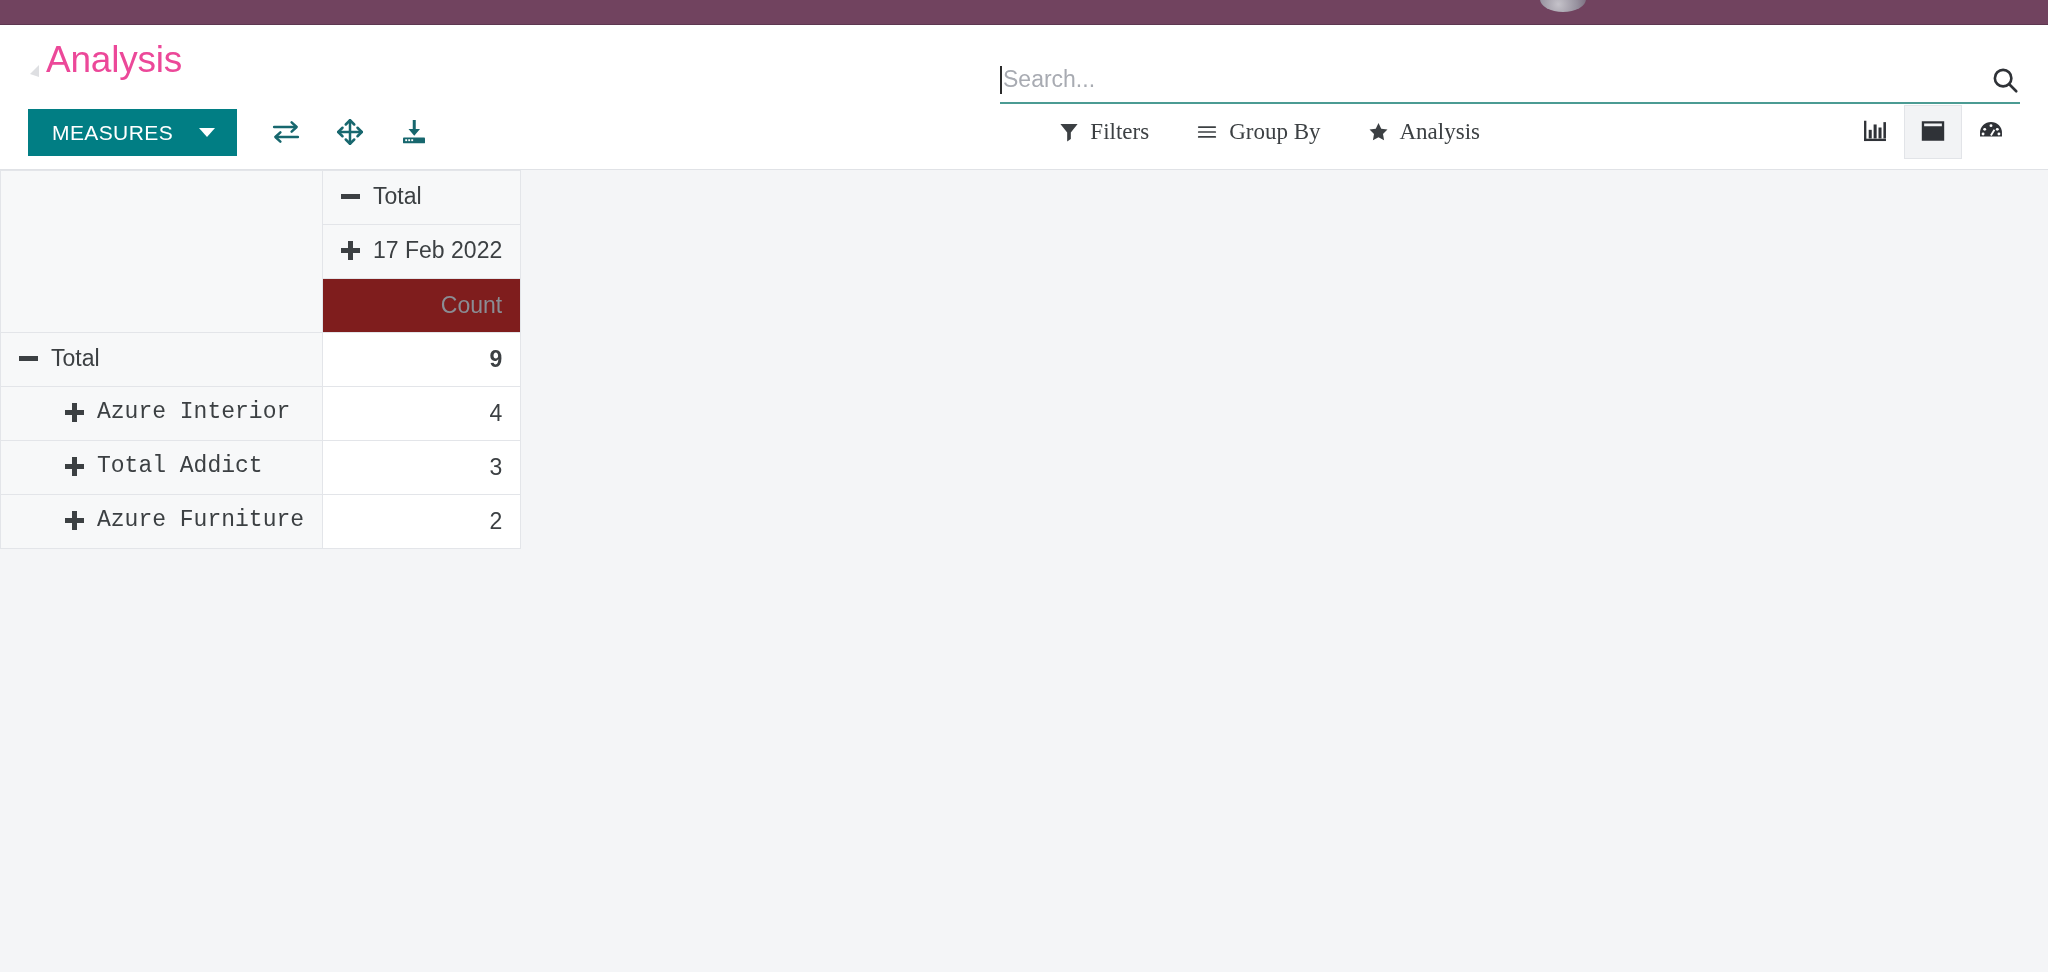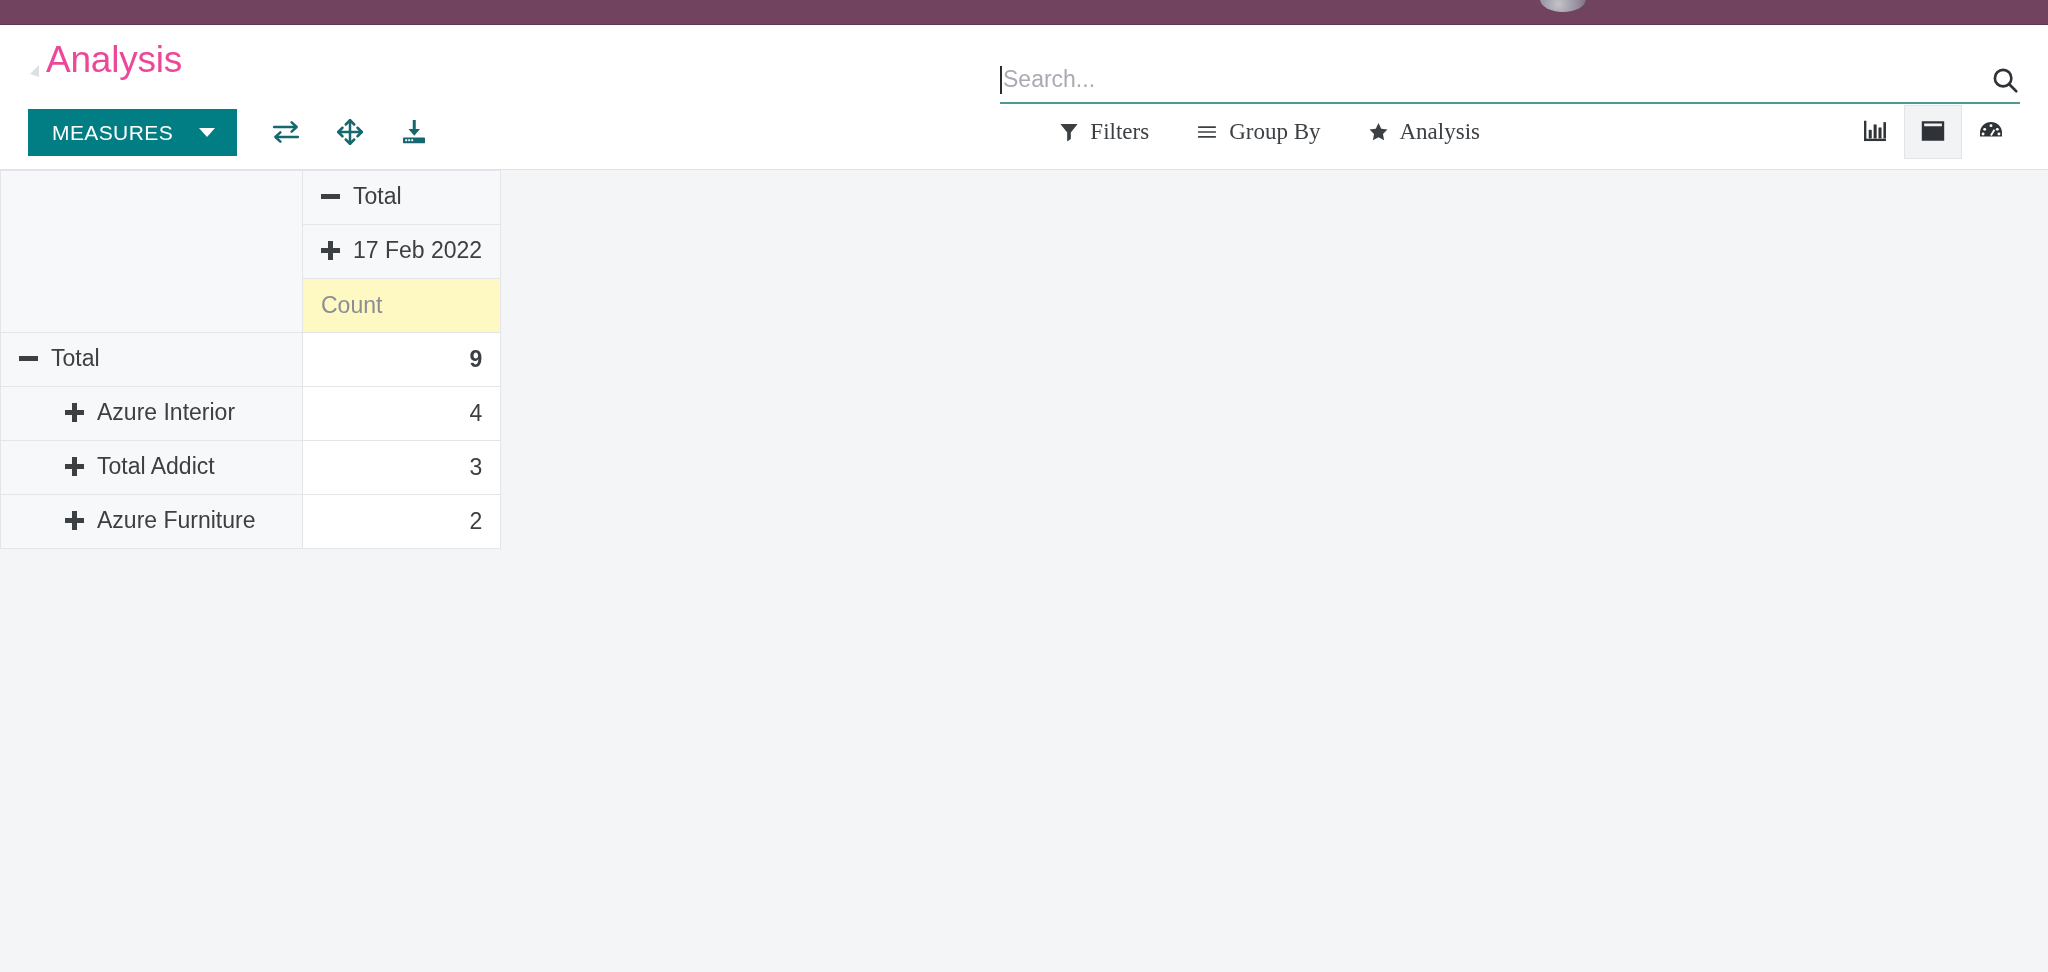--- a/index.html
+++ b/index.html
@@ -189,33 +189,33 @@
   .col-head { width: 302px; }
   .col-val  { width: 192px; }
 
   th.corner { background: #f7f8f9; border-left: none; }
   th.hdr {
     background: #f7f8f9;
     text-align: left;
     color: #3c4043;
   }
   th.hdr-measure {
-    background: #fef9c3;
-    text-align: left;
+    background: #7f1d1d;
+    text-align: right;
     color: #8a8d94;
   }
   .hdr-inner { display: inline-flex; align-items: center; gap: 13px; }
 
   td.rowhdr {
     background: #f7f8f9;
     text-align: left;
     border-left: none;
   }
   .rowhdr-inner { display: inline-flex; align-items: center; gap: 13px; }
-  .indent-1 { padding-left: 46px; }
+  .indent-1 { padding-left: 46px; font-family: Liberation Mono, monospace; }
   td.value {
     background: #ffffff;
     text-align: right;
     color: #3c4043;
   }
   td.value.total { font-weight: bold; }
 
   .pm {
     display: inline-block;
     width: 19px; height: 19px;

